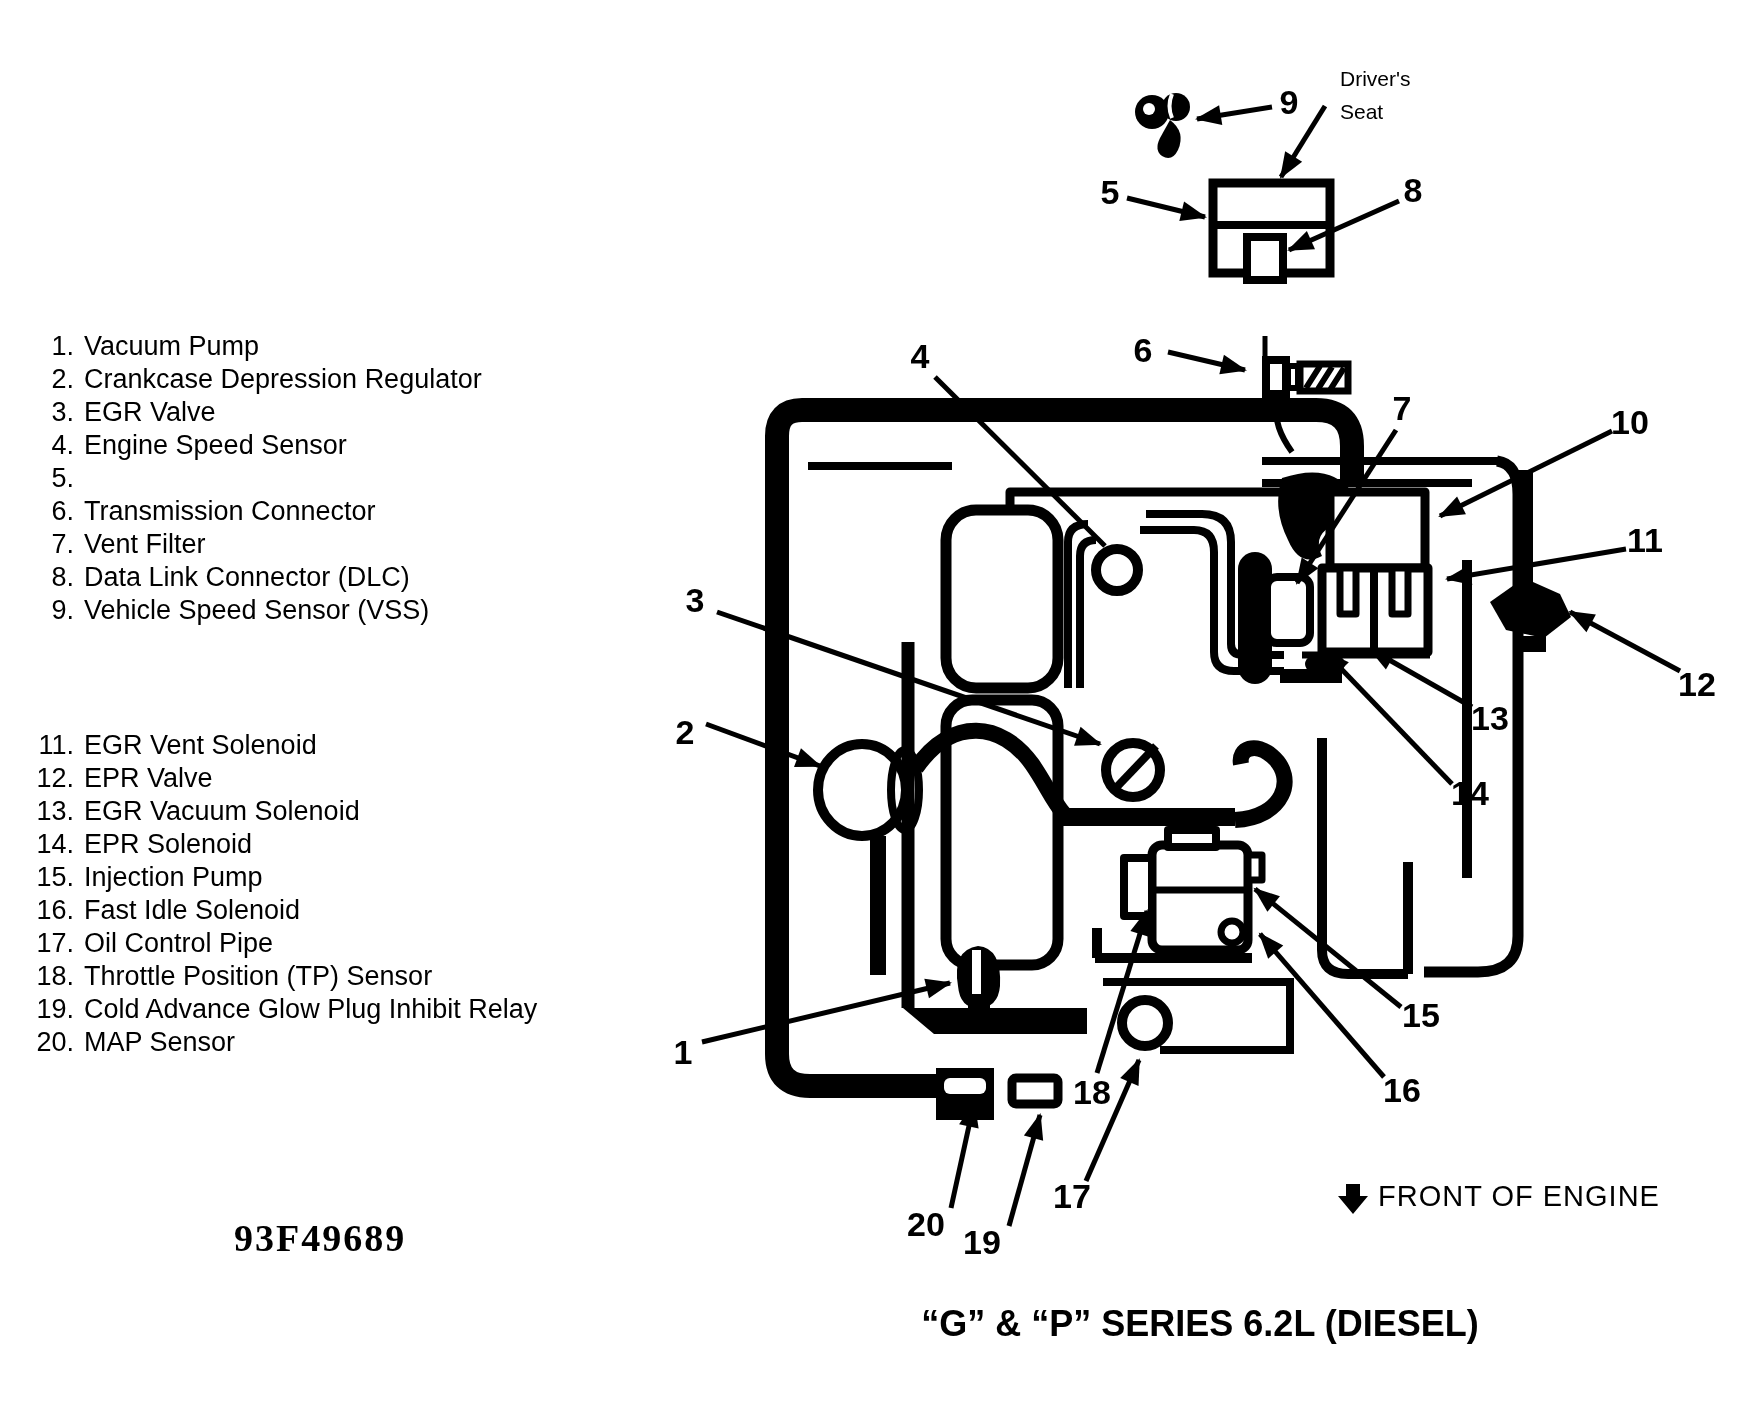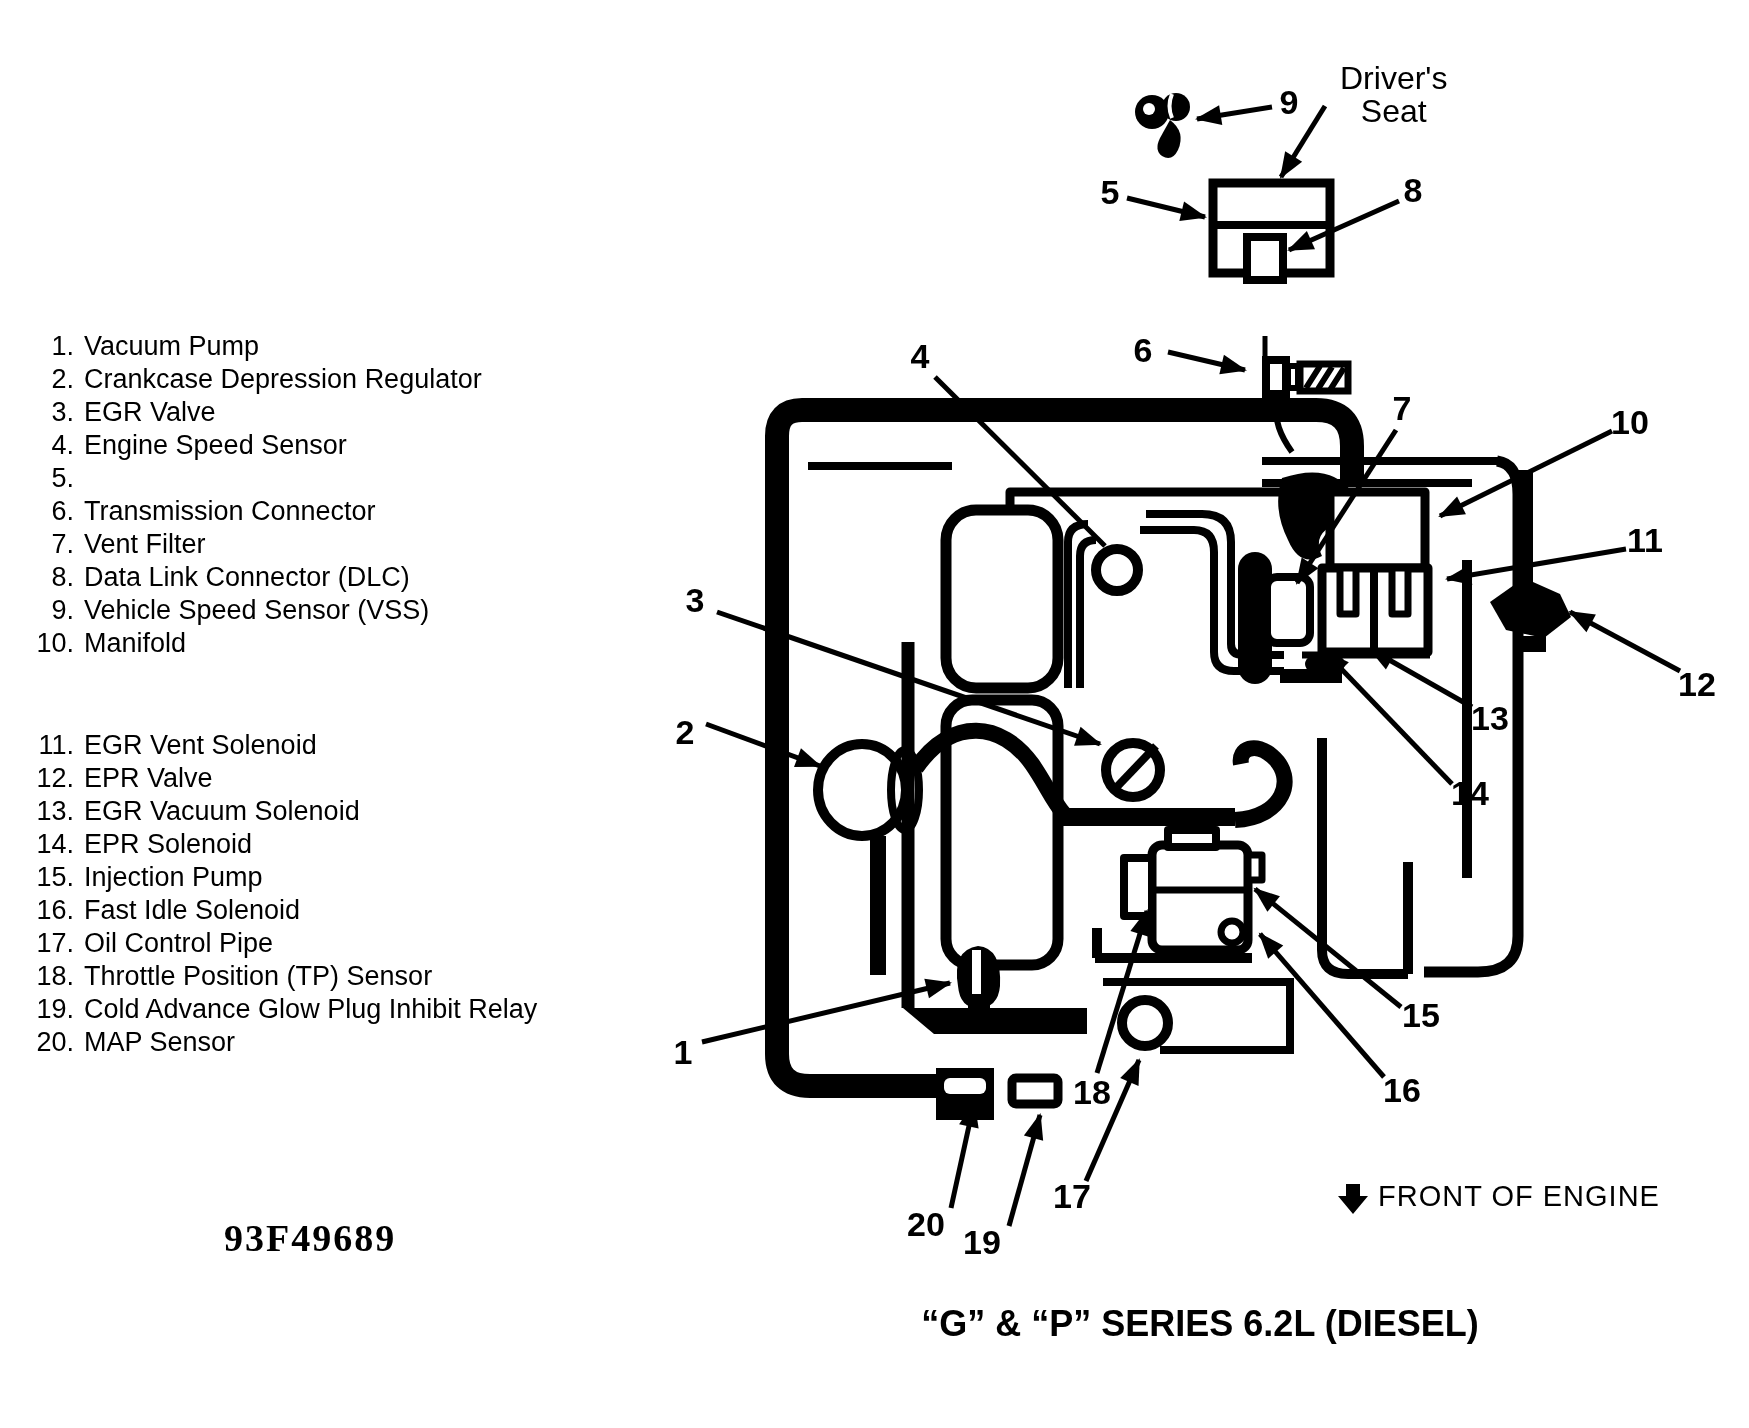--- a/index.html
+++ b/index.html
@@ -4,23 +4,23 @@
 <style>
   html,body{margin:0;padding:0;background:#fff;}
   #page{position:relative;width:1749px;height:1428px;background:#fff;overflow:hidden;
         font-family:"Liberation Sans",sans-serif;color:#000;}
   #diagram-svg{position:absolute;left:0;top:0;width:1749px;height:1428px;}
   .legend{position:absolute;left:30px;font-size:27px;line-height:33px;color:#000;}
   .lrow{display:flex;white-space:nowrap;}
   .lnum{display:inline-block;width:44px;text-align:right;flex:0 0 44px;}
   .ltext{display:inline-block;margin-left:10px;}
   .callout-num{font-family:"Liberation Sans",sans-serif;font-weight:bold;font-size:34px;fill:#000;}
-  .inset-label{position:absolute;font-size:32px;line-height:33px;text-align:center;}
+  .inset-label{position:absolute;font-size:21px;line-height:33px;}
   .front-label{position:absolute;left:1378px;top:1180px;font-size:29px;letter-spacing:1px;}
-  .fig-code{position:absolute;left:224px;top:1216px;font-family:"Liberation Serif",serif;
+  .fig-code{position:absolute;left:234px;top:1216px;font-family:"Liberation Serif",serif;
             font-weight:bold;font-size:38px;letter-spacing:2px;}
   .fig-title{position:absolute;left:820px;top:1303px;width:760px;text-align:center;
              font-weight:bold;font-size:36px;}
 </style>
 </head>
 <body>
 
 <div id="page">
 
   <div class="legend" style="top:330px;">
@@ -62,24 +62,20 @@
       <div class="lrow">
         <span class="lnum">8.</span>
         <span class="ltext">Data Link Connector (DLC)</span>
       </div>
 
       <div class="lrow">
         <span class="lnum">9.</span>
         <span class="ltext">Vehicle Speed Sensor (VSS)</span>
       </div>
 
-      <div class="lrow">
-        <span class="lnum">10.</span>
-        <span class="ltext">Manifold</span>
-      </div>
     </div>
 
   <div class="legend" style="top:729px;">
 
       <div class="lrow">
         <span class="lnum">11.</span>
         <span class="ltext">EGR Vent Solenoid</span>
       </div>
 
       <div class="lrow">

